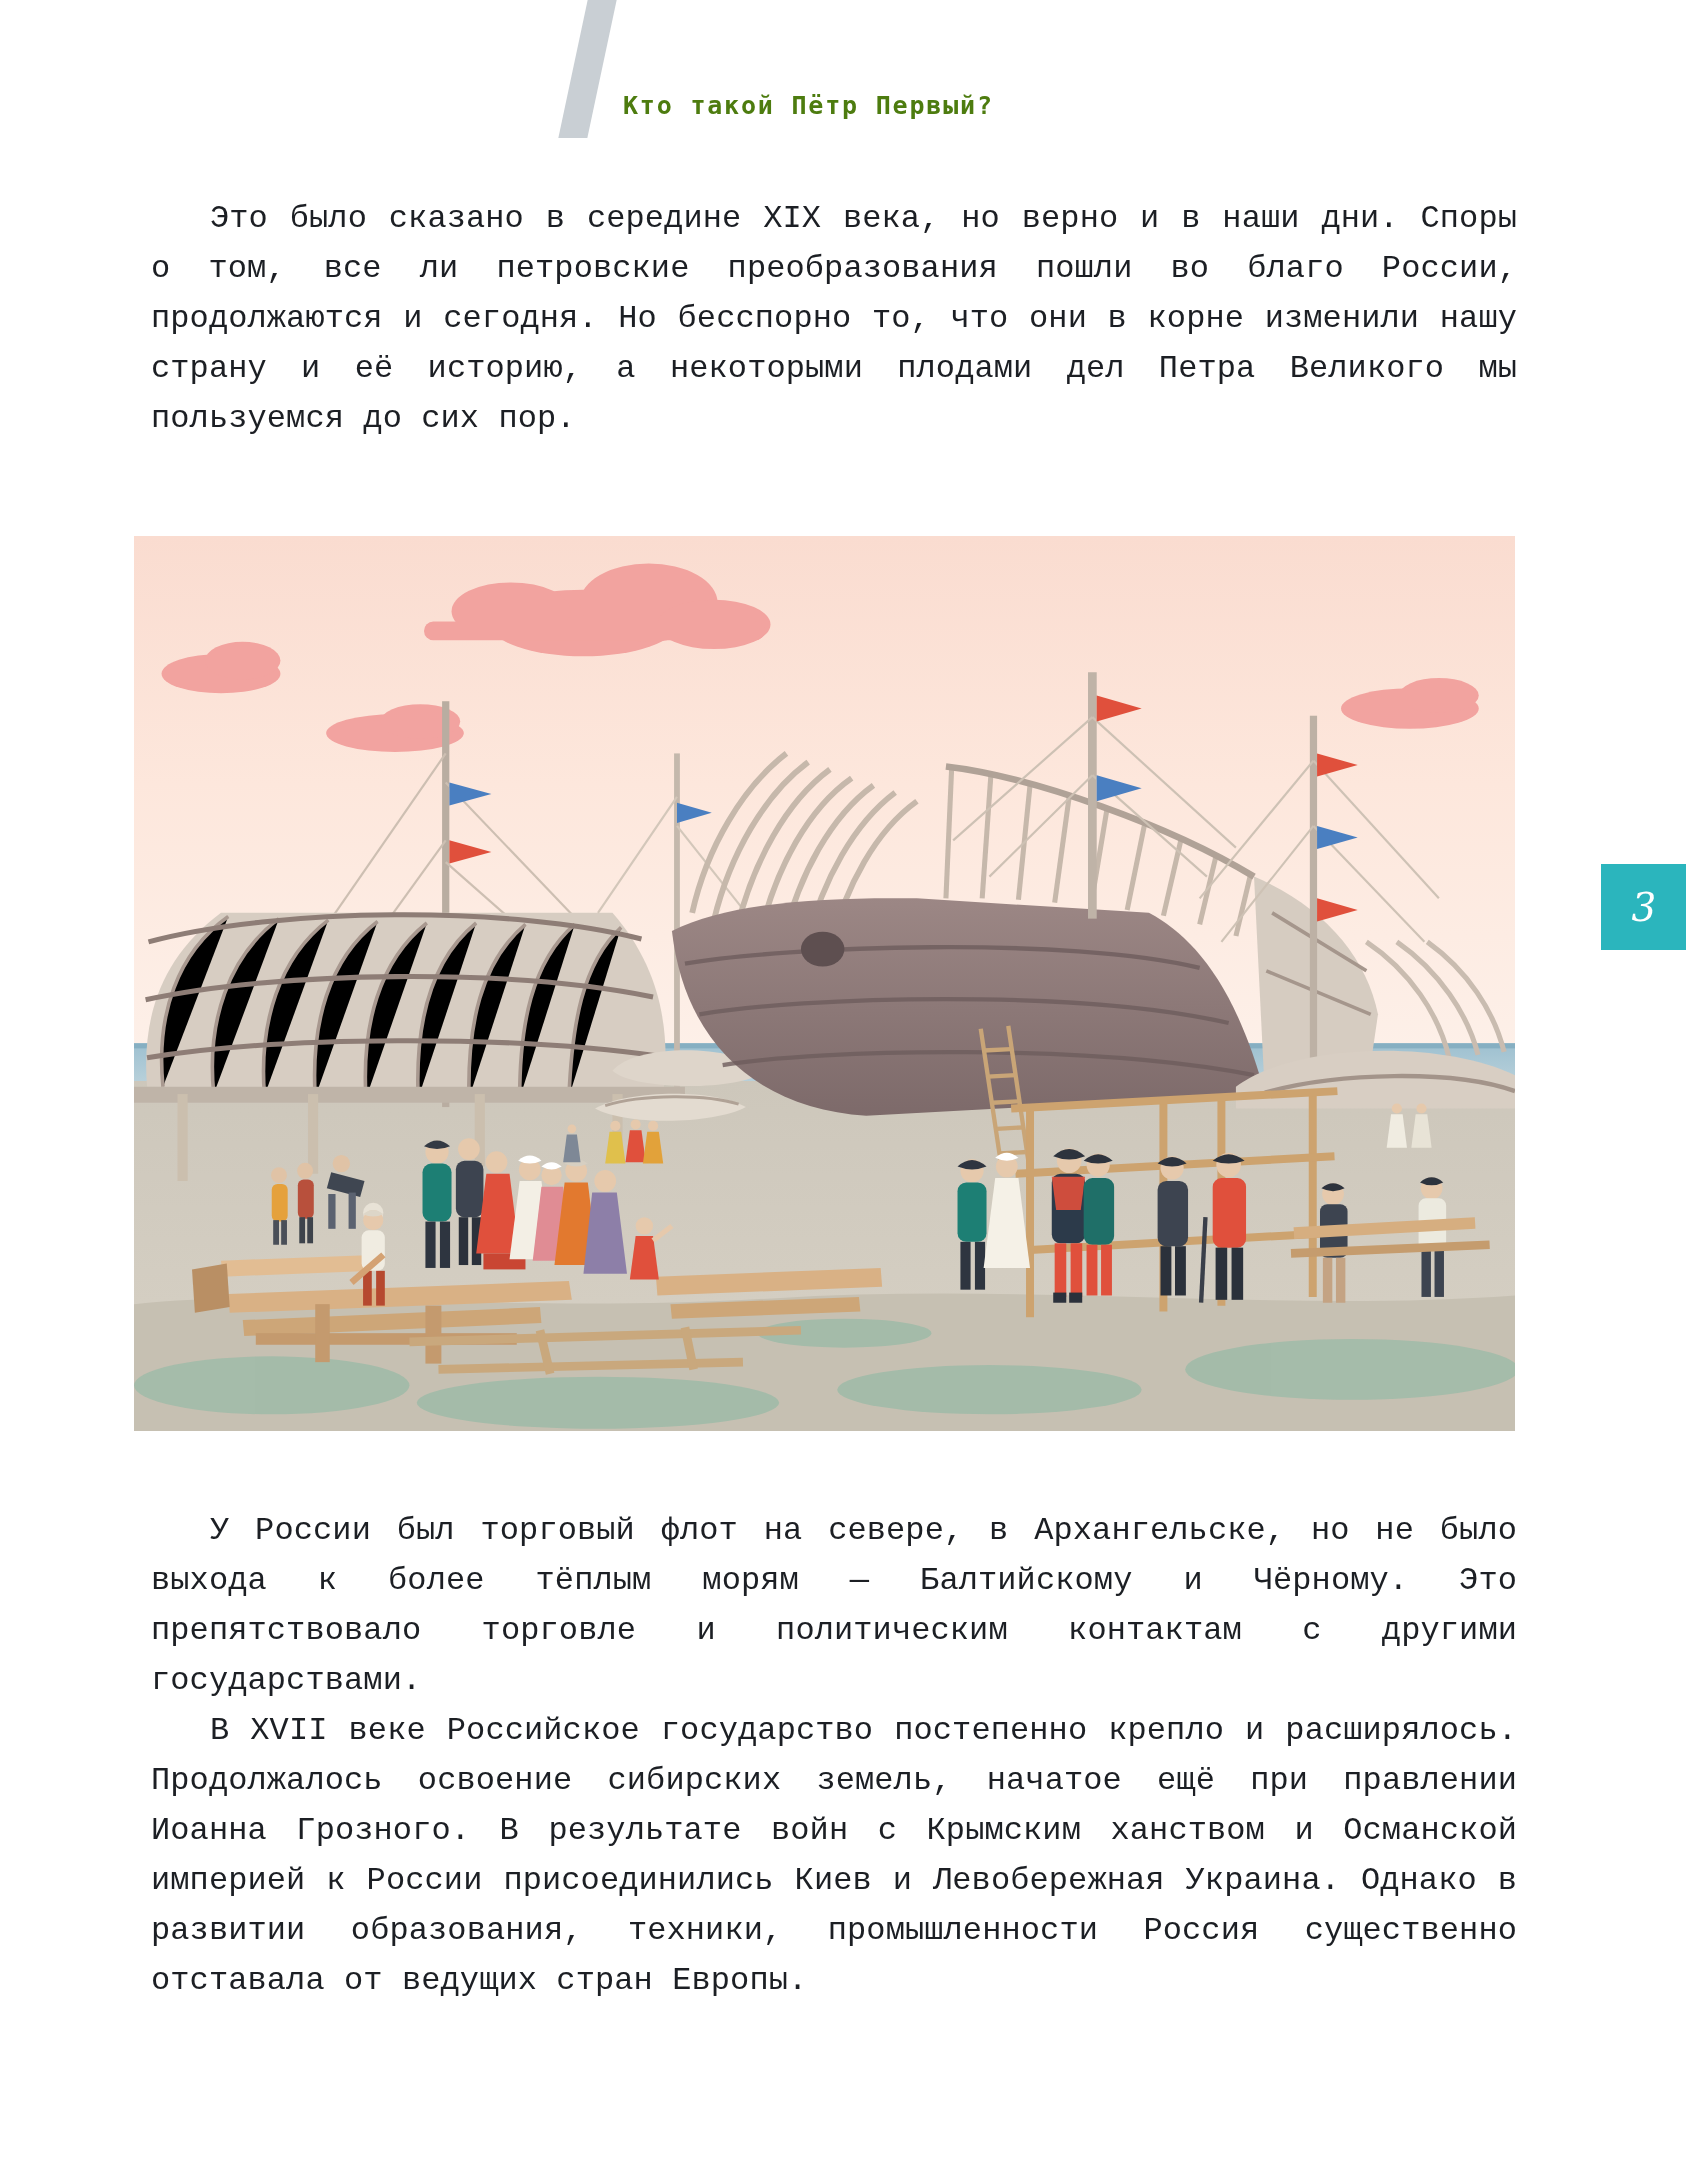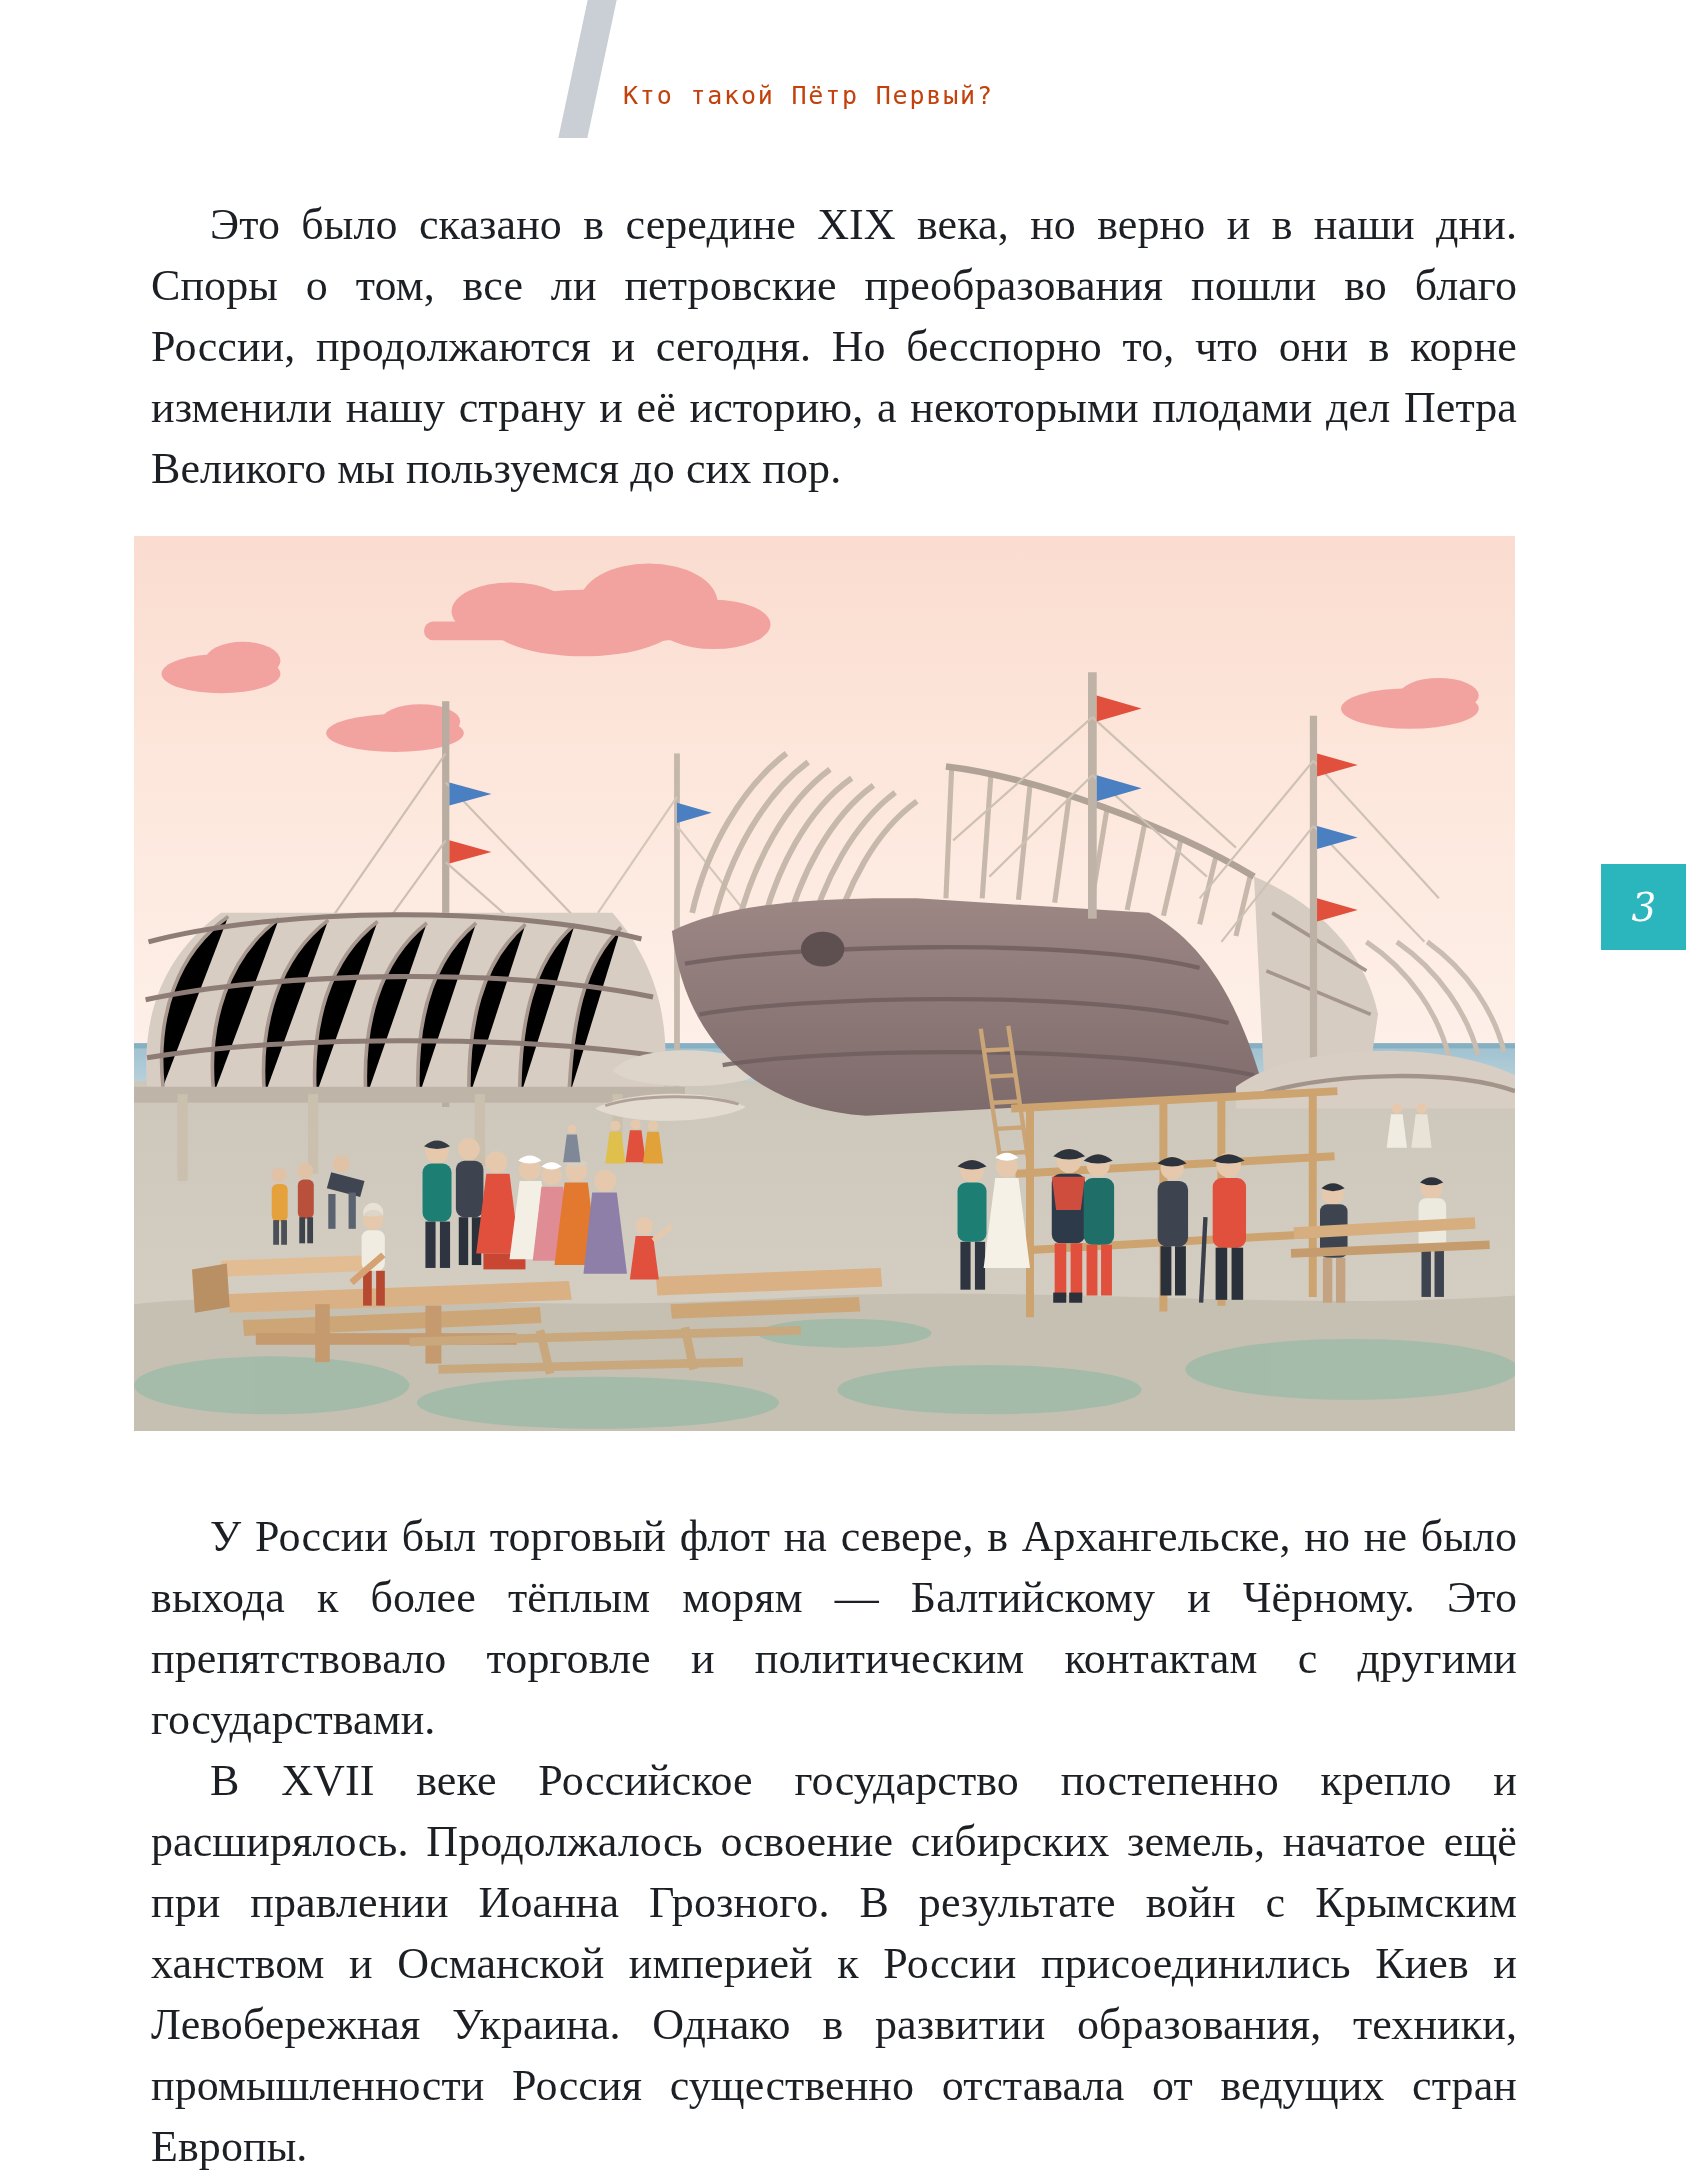--- a/index.html
+++ b/index.html
@@ -28,26 +28,26 @@
     left: 573px;
     top: 0;
     width: 29px;
     height: 138px;
     background: #c9cfd4;
     transform: skewX(-12deg);
   }
   .header-title {
     position: absolute;
     left: 623px;
-    top: 81px;
+    top: 91px;
     font-family: "DejaVu Sans Mono", monospace;
     font-size: 25px;
-    font-weight: normal;
+    font-weight: bold;
     letter-spacing: 1.8px;
-    color: #c2410c;
+    color: #4d7c0f;
     white-space: nowrap;
   }
 
   
   .page-tab {
     position: absolute;
     right: 0;
     top: 864px;
     width: 86px;
     height: 86px;
@@ -62,23 +62,23 @@
     font-size: 39px;
     color: #ffffff;
     line-height: 1;
   }
 
   
   .text-block {
     position: absolute;
     left: 151px;
     width: 1366px;
-    font-family: Liberation Serif, serif;
-    font-size: 44px;
-    line-height: 61px;
+    font-family: Liberation Mono, monospace;
+    font-size: 32px;
+    line-height: 50px;
     color: #1c1f24;
     letter-spacing: 0.1px;
     text-align: justify;
   }
   .text-block p {
     margin: 0;
     text-indent: 59px;
   }
   #para-top { top: 194px; }
   #para-bottom { top: 1506px; }

